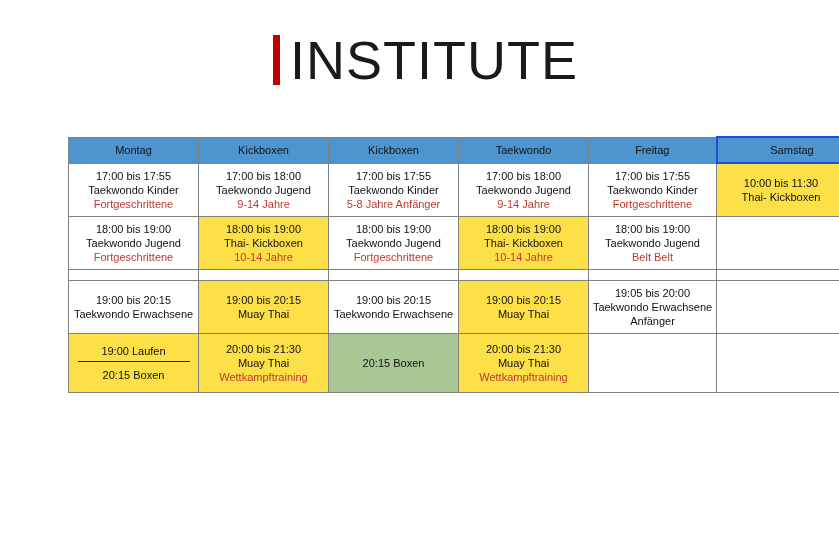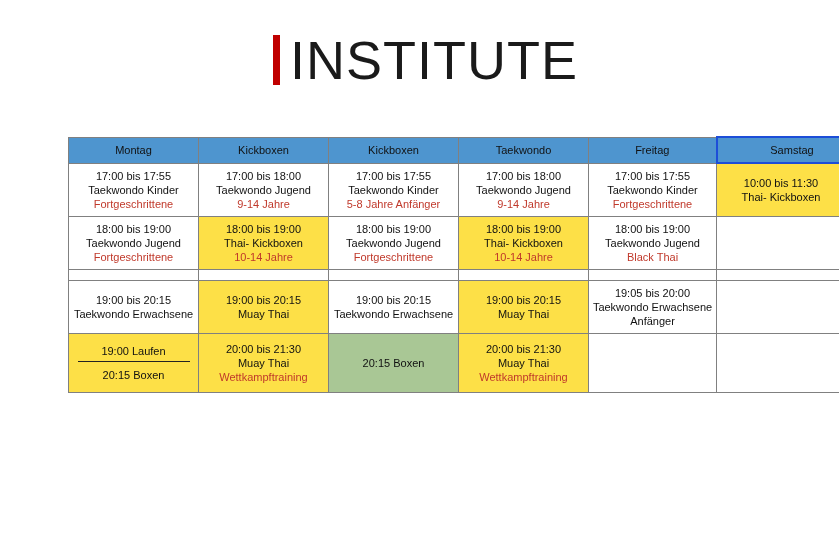--- a/index.html
+++ b/index.html
@@ -167,21 +167,21 @@
             <span class="line red">Fortgeschrittene</span>
           </td>
           <td class="cell green">
             <span class="line">18:00 bis 19:00</span>
             <span class="line">Thai- Kickboxen</span>
             <span class="line red">10-14 Jahre</span>
           </td>
           <td class="cell">
             <span class="line">18:00 bis 19:00</span>
             <span class="line">Taekwondo Jugend</span>
-            <span class="line red">Black Thai</span>
+            <span class="line red">Belt Belt</span>
           </td>
           <td class="cell sat-col"></td>
         </tr>
         <tr class="spacer-row">
           <td></td>
           <td></td>
           <td></td>
           <td></td>
           <td></td>
           <td class="sat-col"></td>

